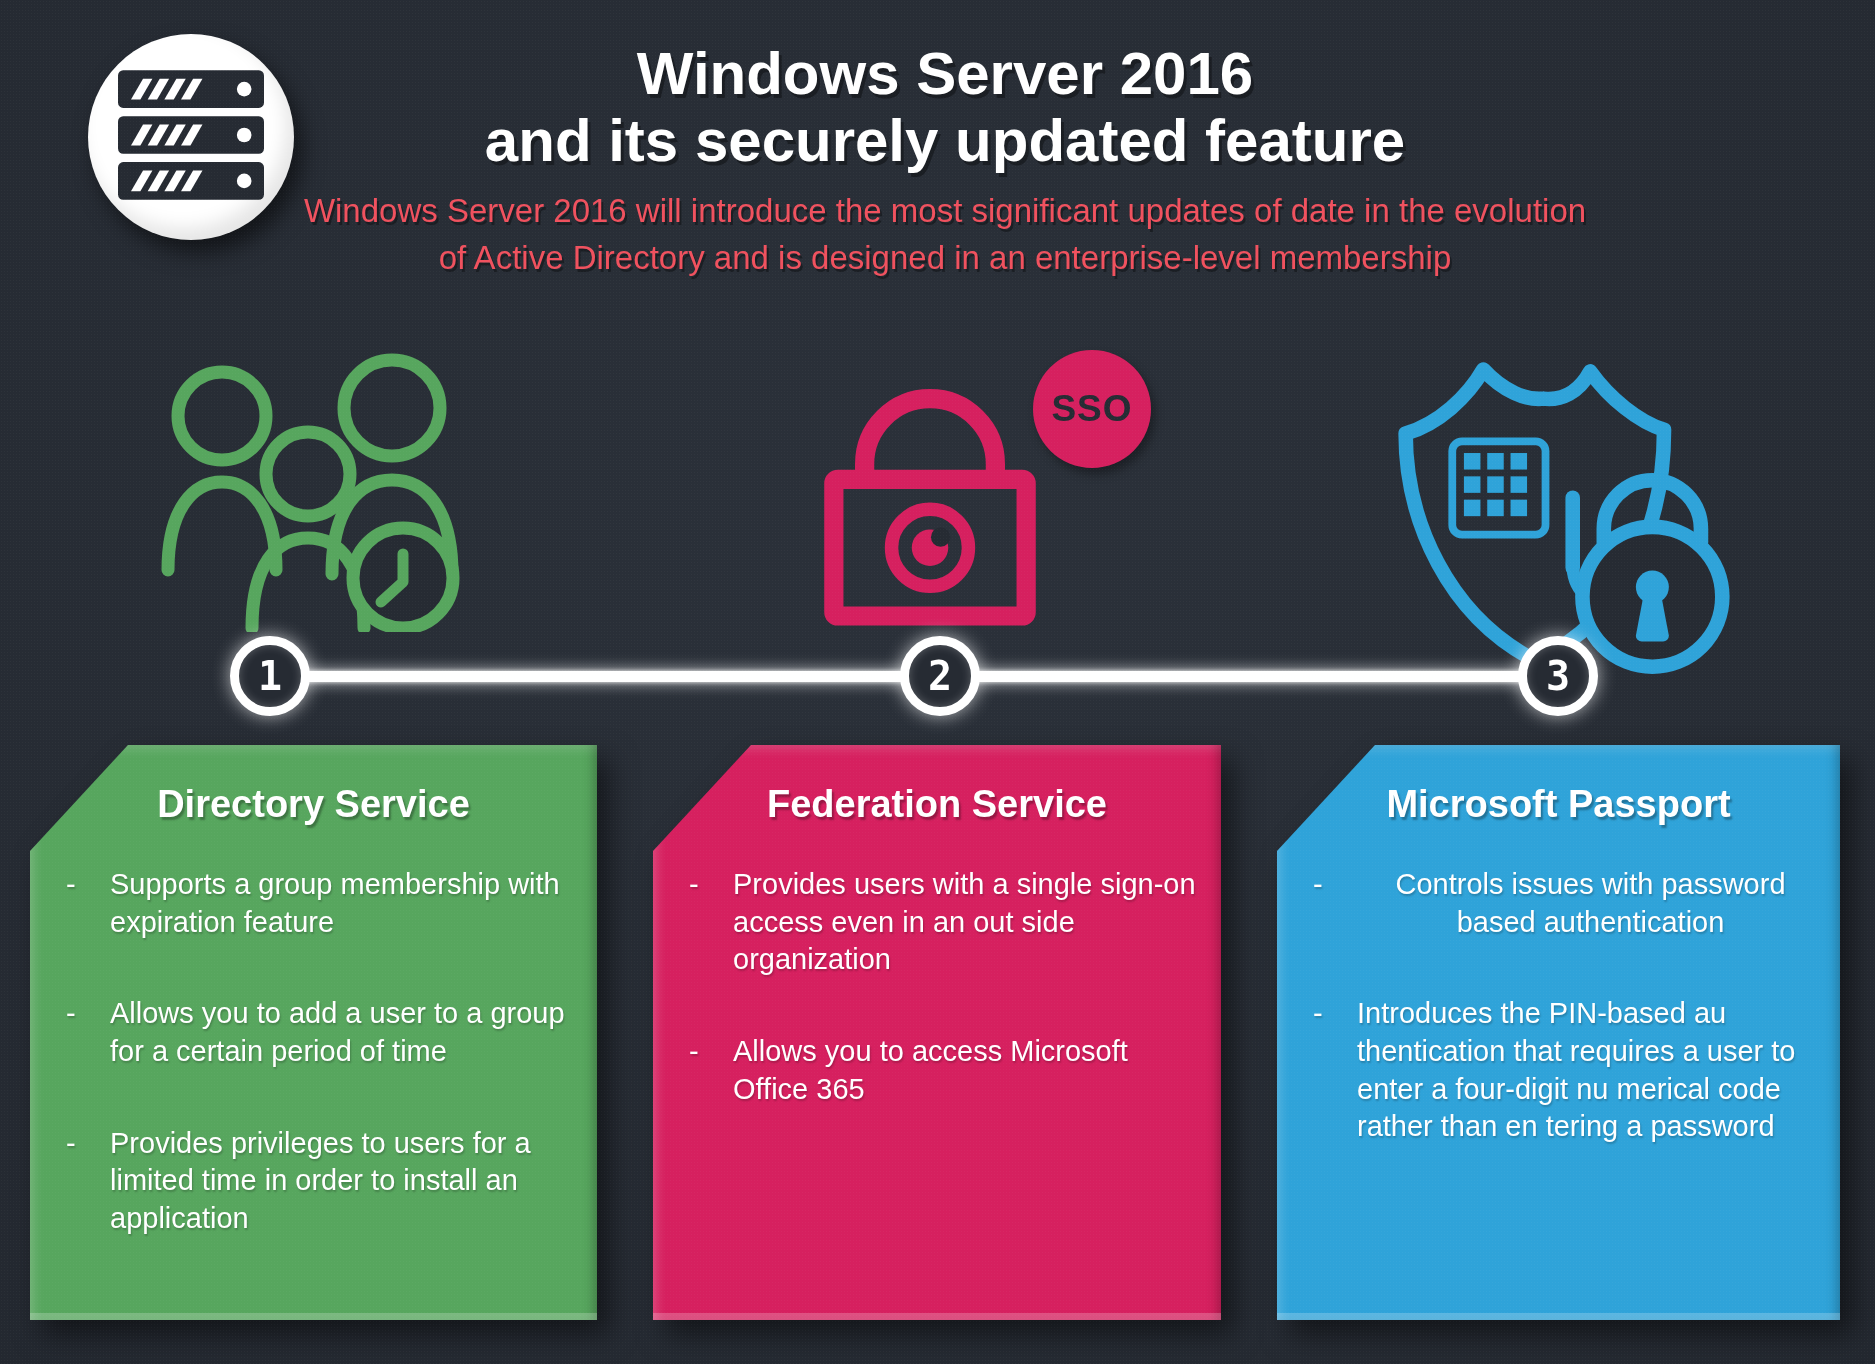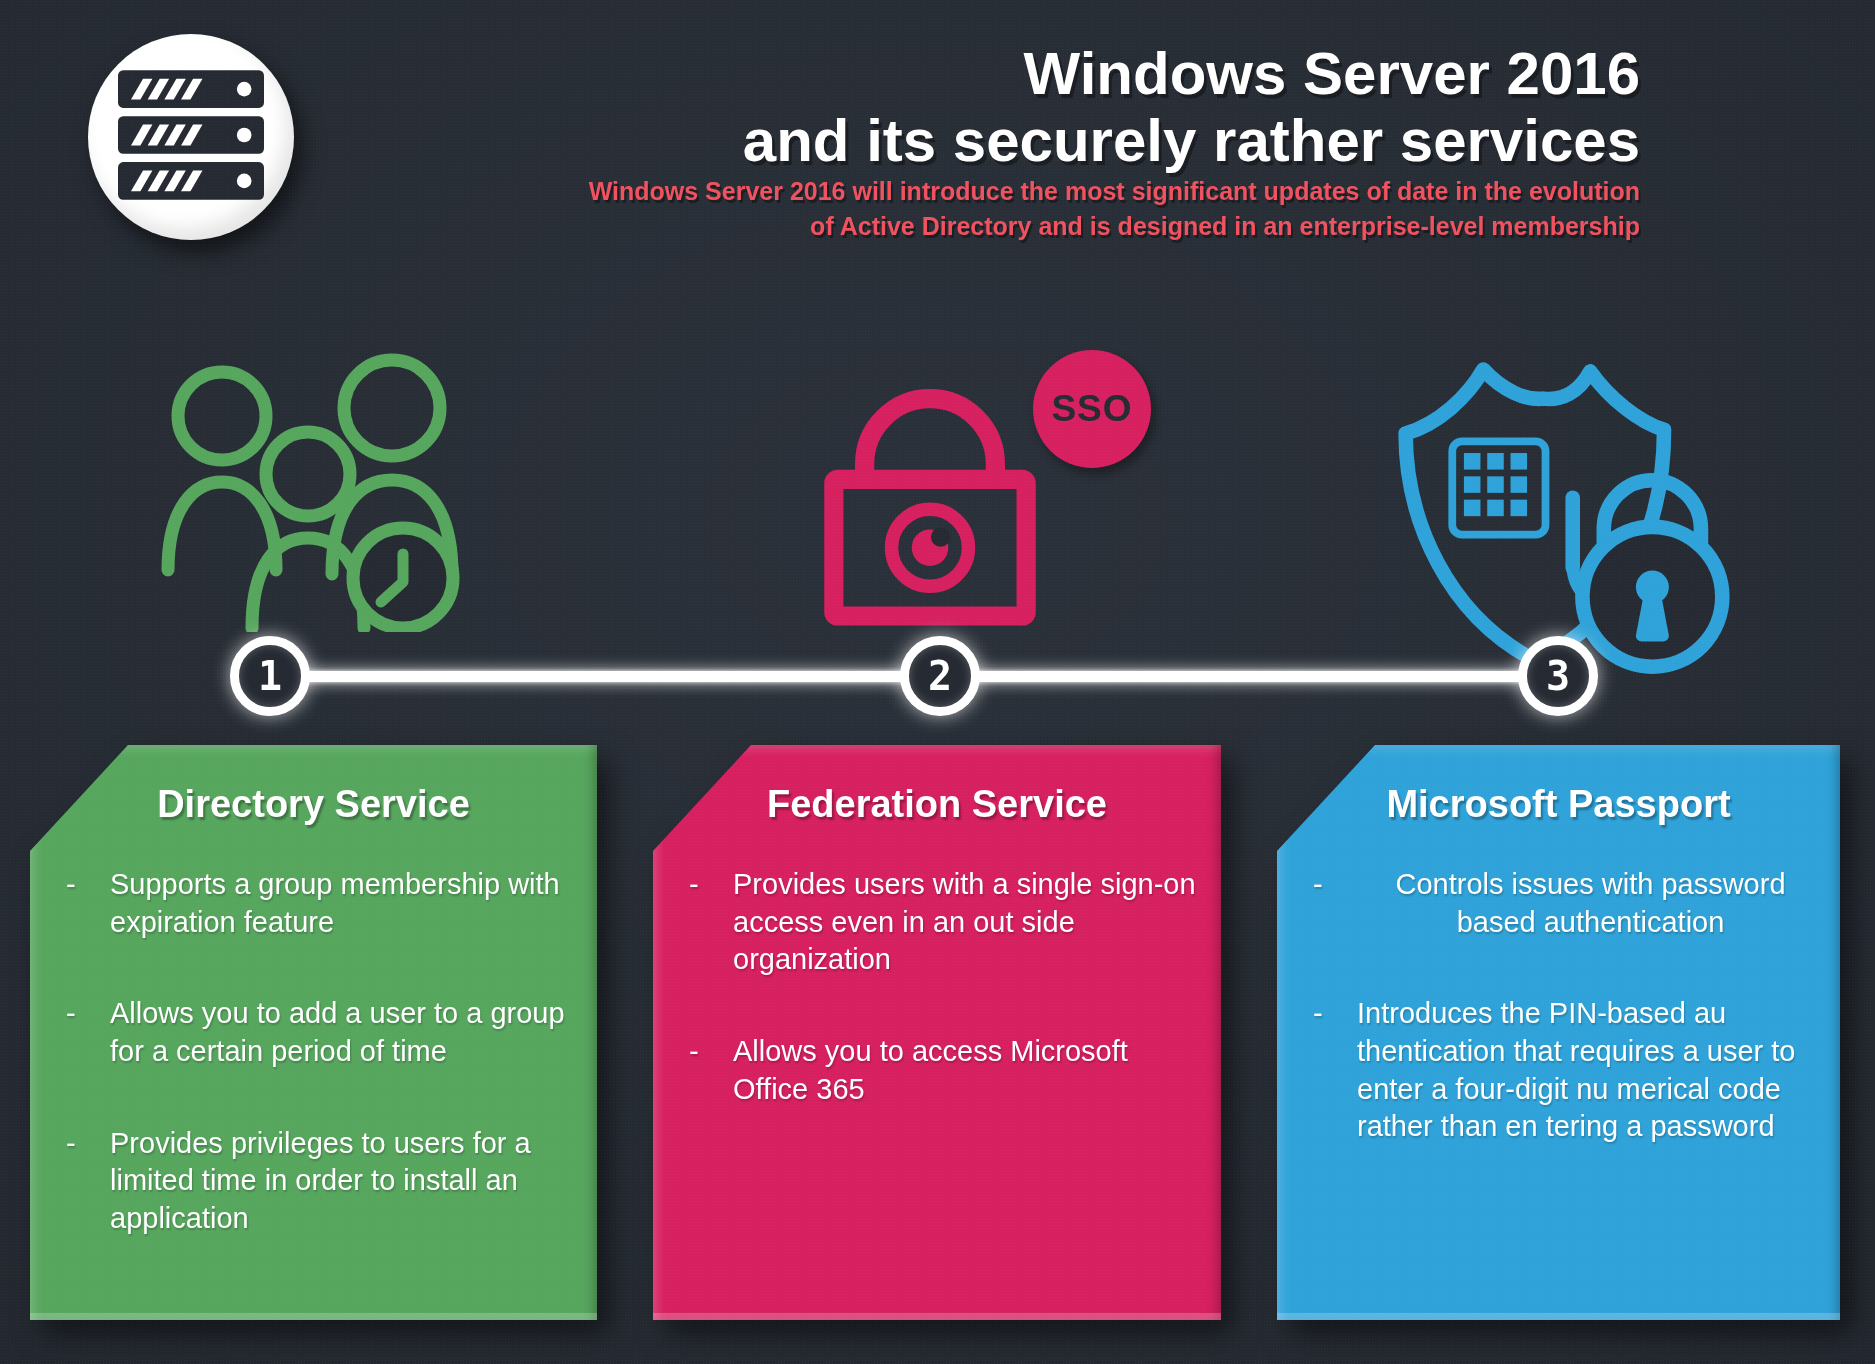--- a/index.html
+++ b/index.html
@@ -12,27 +12,27 @@
     content:"";position:absolute;inset:0;pointer-events:none;
     background-image:radial-gradient(rgba(255,255,255,0.03) 1px, transparent 1px);
     background-size:3px 3px;
   }
   
   .server-circle{
     position:absolute;left:88px;top:34px;width:206px;height:206px;border-radius:50%;
     background:#fff;display:flex;align-items:center;justify-content:center;
     box-shadow:8px 12px 22px rgba(0,0,0,.55), inset -8px -12px 18px rgba(0,0,0,.10);
   }
-  .header{position:absolute;left:250px;top:40px;width:1390px;text-align:right;z-index:2;}
+  .header{position:absolute;left:250px;top:40px;width:1390px;text-align:center;z-index:2;}
   .title{
     color:#fff;font-weight:bold;font-size:60px;line-height:1.12;
     text-shadow:3px 4px 0 rgba(0,0,0,.35);
   }
   .subtitle{
-    margin-top:0;color:var(--accent_red,#f0525f);font-weight:bold;font-size:25px;line-height:1.4;
+    margin-top:14px;color:var(--accent_red,#f0525f);font-weight:normal;font-size:33px;line-height:1.4;
     text-shadow:2px 3px 0 rgba(0,0,0,.35);
   }
   
   .icon-abs{position:absolute;}
   svg .stroke{fill:none;stroke-linecap:round;stroke-linejoin:round;}
   .sso-badge{
     position:absolute;left:1033px;top:350px;width:118px;height:118px;border-radius:50%;
     background:var(--pink,#d6205f);display:flex;align-items:center;justify-content:center;
     color:var(--dark,#262c34);font-weight:bold;font-size:37px;letter-spacing:1px;
     box-shadow:4px 6px 10px rgba(0,0,0,.35);
@@ -112,21 +112,21 @@
           </g>
           <circle cx="121" cy="18" r="7" fill="#fff"></circle>
         </g>
       </svg>
     </span>
   </div>
 
   <div class="header">
     <div class="title">
       <div>Windows Server 2016</div>
-      <div>and its securely rather services</div>
+      <div>and its securely updated feature</div>
     </div>
     <div class="subtitle">
       <div>Windows Server 2016 will introduce the most significant updates of date in the evolution</div>
       <div>of Active Directory and is designed in an enterprise-level membership</div>
     </div>
   </div>
 
   <div class="icon-abs" style="left:160px;top:352px;">
     <svg width="320" height="280" viewBox="0 0 320 280">
       <g class="stroke" stroke="var(--green,#57a65e)" stroke-width="13">

